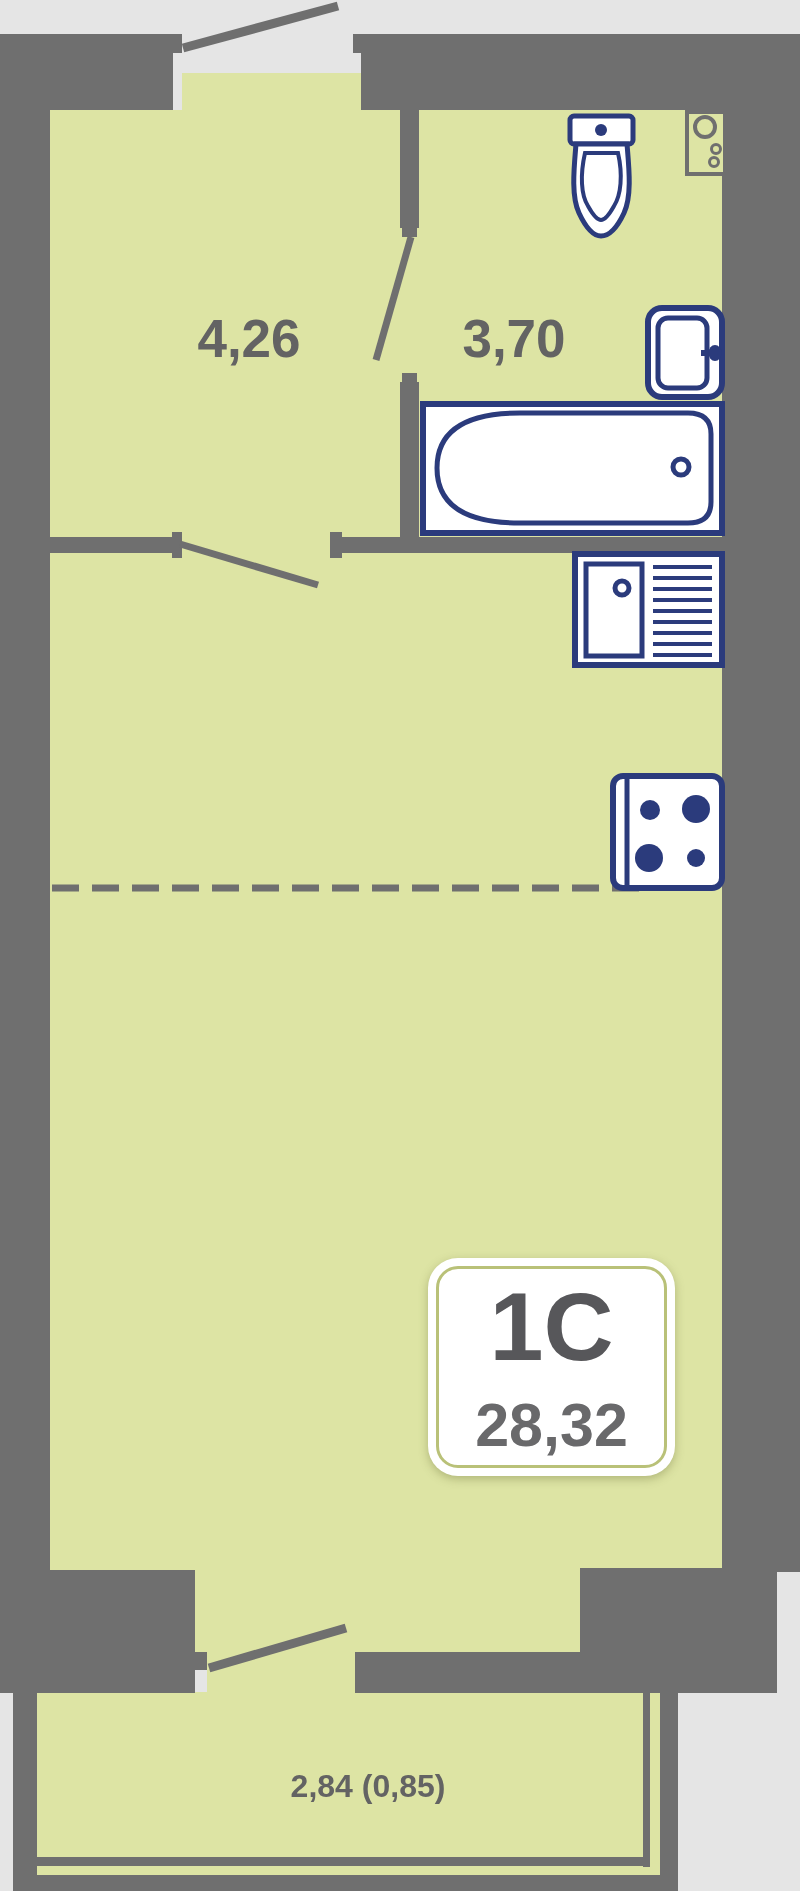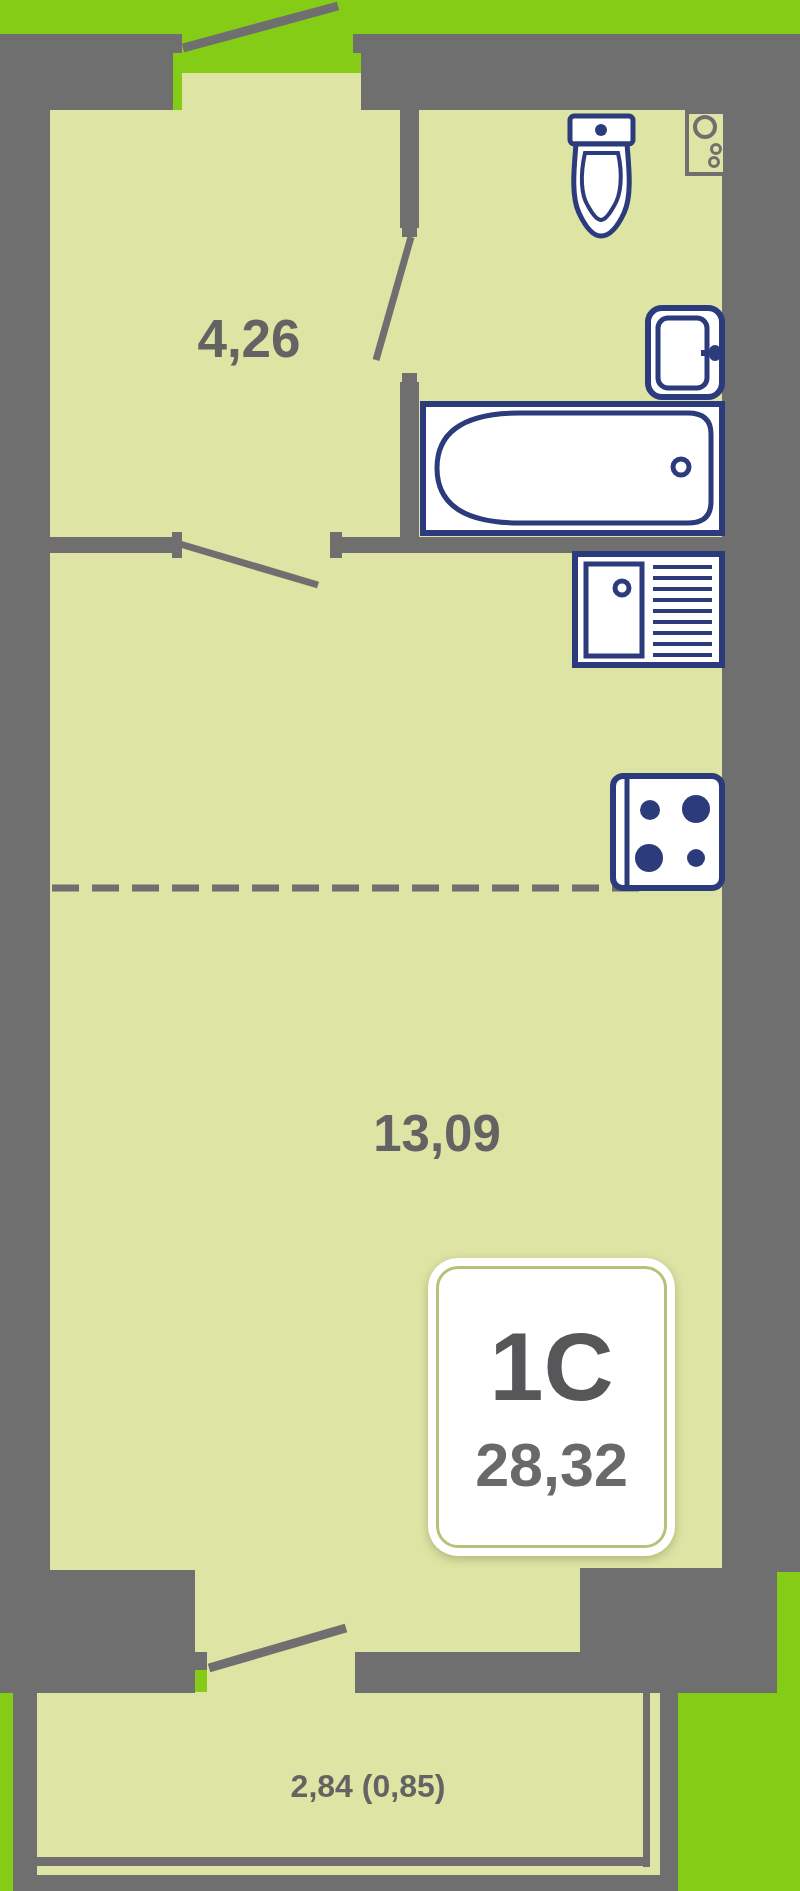--- a/index.html
+++ b/index.html
@@ -1,39 +1,39 @@
 <!DOCTYPE html>
 <html><head>
 <meta charset="utf-8">
 <style>
   html,body{margin:0;padding:0;background:#ffffff;}
   .plan{
     position:relative;
     width:800px;height:1891px;
-    background:#84cc16;
+    background:#e5e5e5;
     font-family:"Liberation Sans", sans-serif;
     overflow:hidden;
   }
   .plan svg{position:absolute;left:0;top:0;}
   .room-label{
     position:absolute;
     transform:translate(-50%,-50%);
     color:#636363;
     font-weight:bold;
     white-space:nowrap;
     letter-spacing:0px;
   }
   .lbl-hallway {left:249px;top:338px;font-size:53px;}
   .lbl-bathroom{left:514px;top:338px;font-size:53px;}
   .lbl-kitchen {left:366px;top:801px;font-size:53px;}
   .lbl-living  {left:437px;top:1133px;font-size:51px;}
   .lbl-balcony {left:368px;top:1786px;font-size:32px;}
   .badge{
     position:absolute;
-    left:428px;top:1258px;width:247px;height:298px;
+    left:428px;top:1258px;width:247px;height:218px;
     background:#ffffff;
     border-radius:30px;
     box-shadow:0 3px 10px rgba(90,95,40,.35);
   }
   .badge-inner{
     position:absolute;
     left:8px;top:8px;right:8px;bottom:8px;
     border:3px solid #b9c178;
     border-radius:22px;
     display:flex;flex-direction:column;
@@ -155,21 +155,21 @@
       <rect x="613" y="776" width="109" height="112" rx="10" fill="#ffffff" stroke="#2b3b7c" stroke-width="6"></rect>
       <line x1="627" y1="778" x2="627" y2="886" stroke="#2b3b7c" stroke-width="5"></line>
       <circle cx="650" cy="810" r="10" fill="#2b3b7c"></circle>
       <circle cx="696" cy="809" r="14" fill="#2b3b7c"></circle>
       <circle cx="649" cy="858" r="14" fill="#2b3b7c"></circle>
       <circle cx="696" cy="858" r="9" fill="#2b3b7c"></circle>
     </g>
   </svg>
 
   <div class="room-label lbl-hallway">4,26</div>
-  <div class="room-label lbl-living">13,09</div>
+  <div class="room-label lbl-bathroom">3,70</div>
   <div class="room-label lbl-balcony">2,84 (0,85)</div>
 
   <div class="badge">
     <div class="badge-inner">
       <div class="badge-type">1С</div>
       <div class="badge-area">28,32</div>
     </div>
   </div>
 
 </div>

